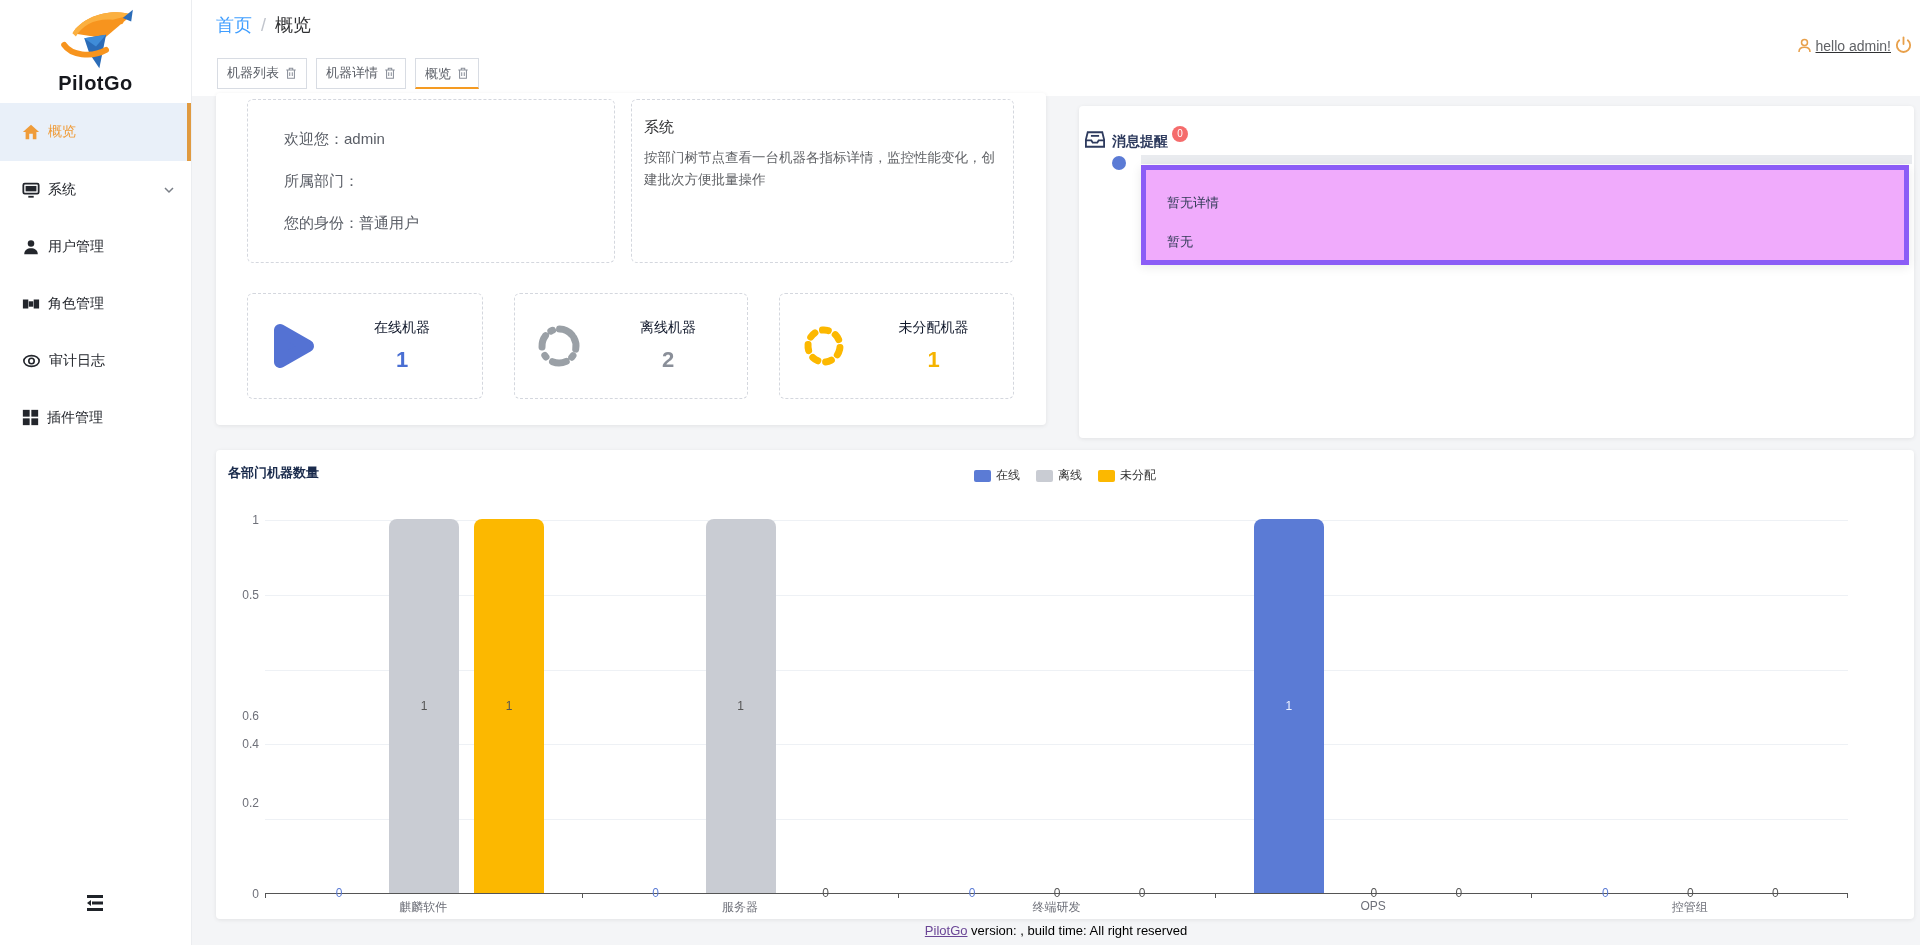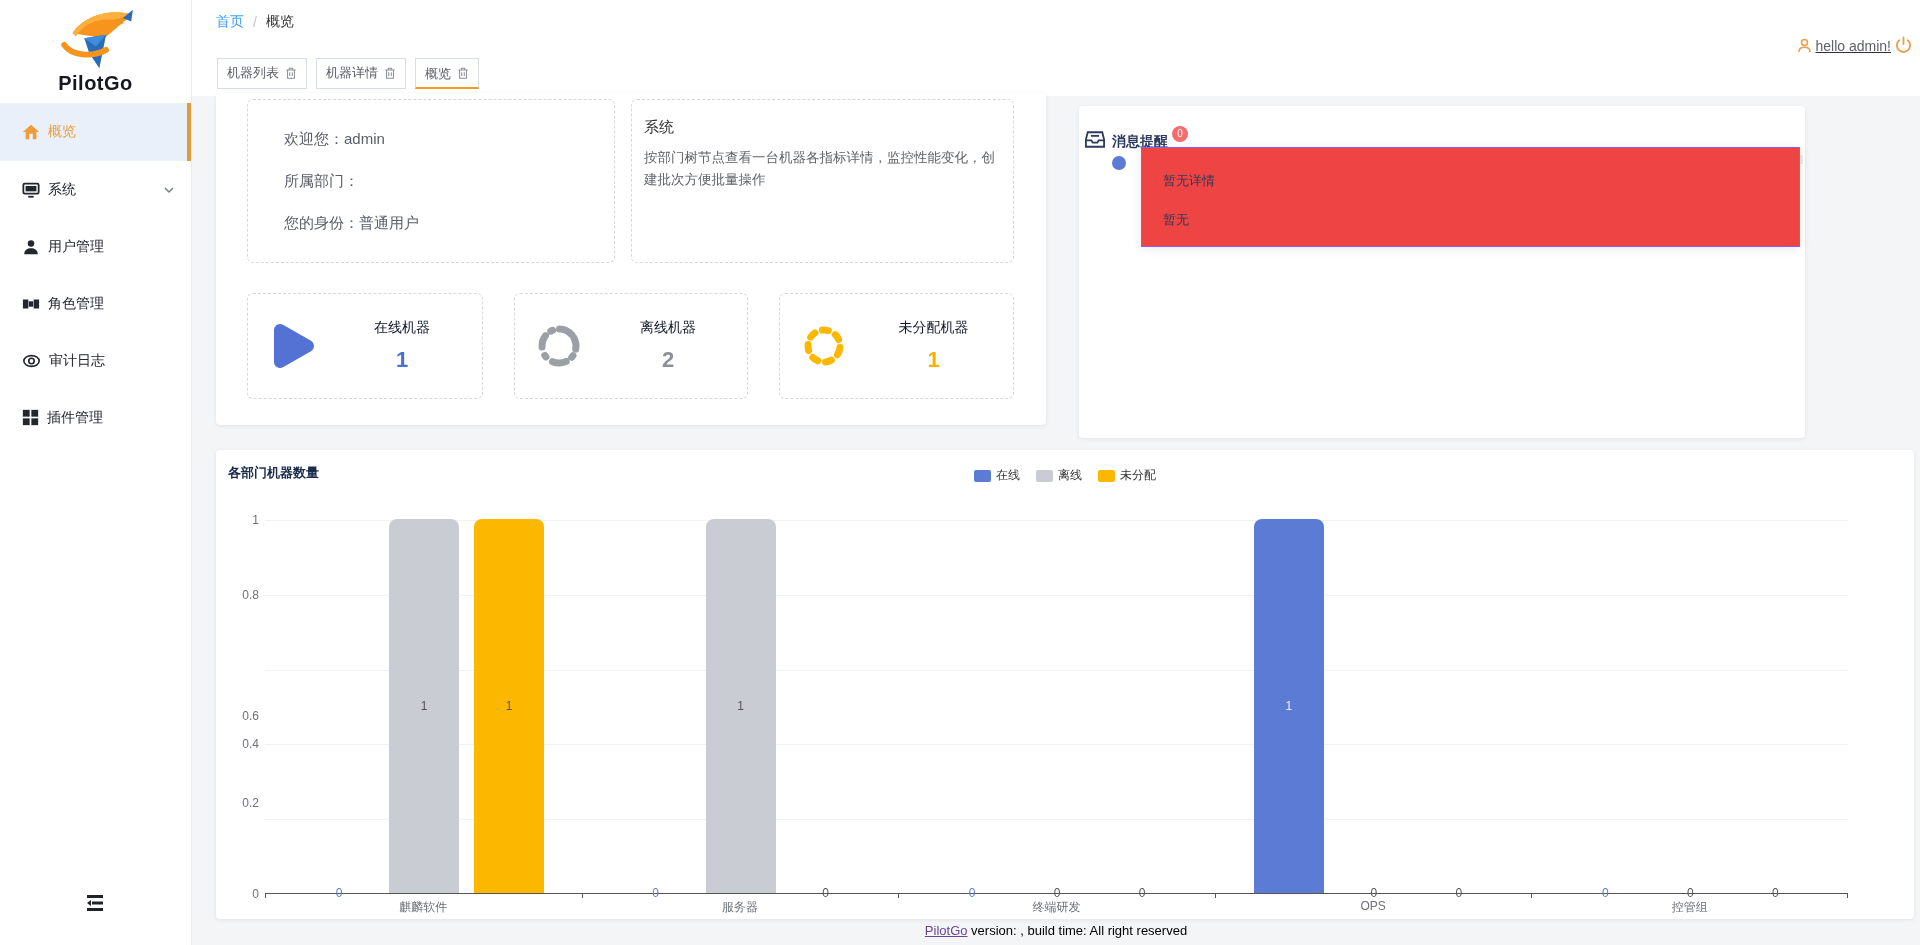--- a/index.html
+++ b/index.html
@@ -21,38 +21,38 @@
   .menu { margin-top:8px; }
   .menu-item { position:relative; height:57px; display:flex; align-items:center; padding-left:22px; gap:8px; font-size:14px; color:#23262c; cursor:pointer; }
   .menu-item:first-child { height:58px; }
   .menu-item svg { flex:0 0 auto; }
   .menu-item .chev { margin-left:auto; margin-right:16px; color:#7a7f87; }
   .menu-item.selected { background:#e9f0f9; color:#ef9c3a; }
   .menu-item.selected::after { content:""; position:absolute; right:0; top:0; bottom:0; width:4px; background:#e09a40; }
   .collapse-btn { position:absolute; left:84px; bottom:28px; cursor:pointer; color:#1f2329; }
 
   
-  .breadcrumb { position:absolute; left:216px; top:13px; font-size:14px; display:flex; gap:9px; align-items:center; }
+  .breadcrumb { position:absolute; left:216px; top:13px; font-size:18px; display:flex; gap:9px; align-items:center; }
   .crumb-home { color:#409eff; cursor:pointer; }
   .crumb-sep { color:#c0c4cc; }
   .crumb-cur { color:#303133; }
   .user-box { position:absolute; right:7px; top:36px; display:flex; align-items:center; gap:3px;text-decoration:underline; }
   .user-box .greet { font-size:14px; color:#606266; }
   .user-box svg { cursor:pointer; }
 
   
   .tabs { position:absolute; left:217px; top:58px; display:flex; gap:9px; }
   .tab { background:#fff; border:1px solid #d8dce3; padding:5px 9px 6px 9px; font-size:13px; color:#5a5e66; display:flex; align-items:center; gap:6px; cursor:pointer; }
   .tab.selected { border-bottom:2px solid #f59b22; padding-bottom:4px; }
   .tab .trash { color:#8a8f99; display:flex; }
 
   
   .panel { position:absolute; background:#fff; border-radius:4px; box-shadow:0 1px 4px rgba(0,0,0,.08); }
   .panel-overview { left:216px; top:93px; width:830px; height:332px; }
-  .panel-messages { left:1079px; top:106px; width:726px; height:332px; }
+  .panel-messages { left:1079px; top:106px; width:835px; height:332px; }
   .panel-chart    { left:216px; top:450px; width:1698px; height:469px; }
 
   
   .dashed-card { position:absolute; border:1px dashed #d4d7de; border-radius:6px; background:#fff; }
   .welcome-card { left:31px; top:6px; width:368px; height:164px; padding:30px 0 0 36px; }
   .welcome-card .wline { font-size:15px; color:#5a5e66; margin-bottom:23px; }
   .system-card { left:415px; top:6px; width:383px; height:164px; padding:18px 14px 0 12px; }
   .system-card .sc-title { font-size:15px; color:#303133; margin-bottom:10px; }
   .system-card .sc-desc { font-size:13.5px; color:#606266; line-height:1.65; }
   .stat-card { top:200px; height:106px; display:flex; align-items:center; }
@@ -63,21 +63,21 @@
   #stat-0 { left:31px;  width:236px; }
   #stat-1 { left:298px; width:234px; }
   #stat-2 { left:563px; width:235px; }
 
   
   .msg-header { position:absolute; left:6px; top:24px; display:flex; align-items:flex-start; gap:7px; }
   .msg-title { font-size:14px; font-weight:bold; color:#2e3b5e; padding-top:3px; }
   .msg-badge { min-width:16px; height:16px; border-radius:8px; background:#f56c6c; color:#fff; font-size:10px; line-height:16px; text-align:center; padding:0 3px; margin-top:-4px; margin-left:-3px; }
   .msg-dot { position:absolute; left:33px; top:50px; width:14px; height:14px; border-radius:50%; background:#5b7bd5; cursor:pointer; }
   .msg-track { position:absolute; left:62px; right:2px; top:49px; height:9px; background:#e9ebef; }
-  .msg-card { position:absolute; left:62px; right:5px; top:41px; height:100px; background:#ef4444; border:1px solid #8b5cf6; box-shadow:0 2px 10px rgba(0,0,0,.09); padding:24px 0 0 21px; }
+  .msg-card { position:absolute; left:62px; right:5px; top:59px; height:100px; background:#f0abfc; border:5px solid #8b5cf6; box-shadow:0 2px 10px rgba(0,0,0,.09); padding:24px 0 0 21px; }
   .msg-card .m-line { font-size:13px; color:#2f3a55; margin-bottom:21px; }
 
   
   .chart-title { position:absolute; left:12px; top:14px; font-size:13px; font-weight:bold; color:#1a2b4c; }
   .chart-legend { position:absolute; top:17px; left:50%; transform:translateX(-50%); display:flex; gap:16px; align-items:center; }
   .legend-item { display:flex; align-items:center; gap:5px; cursor:pointer; }
   .legend-marker { width:17px; height:12px; border-radius:2px; }
   .legend-label { font-size:12px; color:#333; }
   .chart-plot { position:absolute; left:49px; top:70px; width:1583px; height:374px; border-bottom:1px solid #555; }
   .gridline { position:absolute; left:0; right:0; height:1px; background:#eef1f5; }
@@ -296,21 +296,21 @@
     </div>
   <div class="chart-plot">
       <div class="ytick-label" style="top: 367px;">0</div>
       <div class="gridline" style="top: 299.2px;"></div>
       <div class="ytick-label" style="top: 276px; text-align: right;">0.2</div>
       <div class="gridline" style="top: 224.4px;"></div>
       <div class="ytick-label" style="top: 217.4px;">0.4</div>
       <div class="gridline" style="top: 149.6px;"></div>
       <div class="ytick-label" style="top: 142.6px; margin-top: 46px;">0.6</div>
       <div class="gridline" style="top: 74.8px;"></div>
-      <div class="ytick-label" style="top: 67.8px;">0.8</div>
+      <div class="ytick-label" style="top: 67.8px;">0.5</div>
       <div class="gridline" style="top: 0px;"></div>
       <div class="ytick-label" style="top: -7px;">1</div>
       <div class="xtick" style="left: 0px;"></div>
       <div class="xtick" style="left: 316.6px;"></div>
       <div class="xtick" style="left: 633.2px;"></div>
       <div class="xtick" style="left: 949.8px;"></div>
       <div class="xtick" style="left: 1266.4px;"></div>
       <div class="xtick" style="left: 1582px;"></div>
       <div class="xcat-label" style="left: 158.3px;">麒麟软件</div>
       <div class="zero-label" style="left: 74px; color: rgb(91, 123, 213);">0</div>

